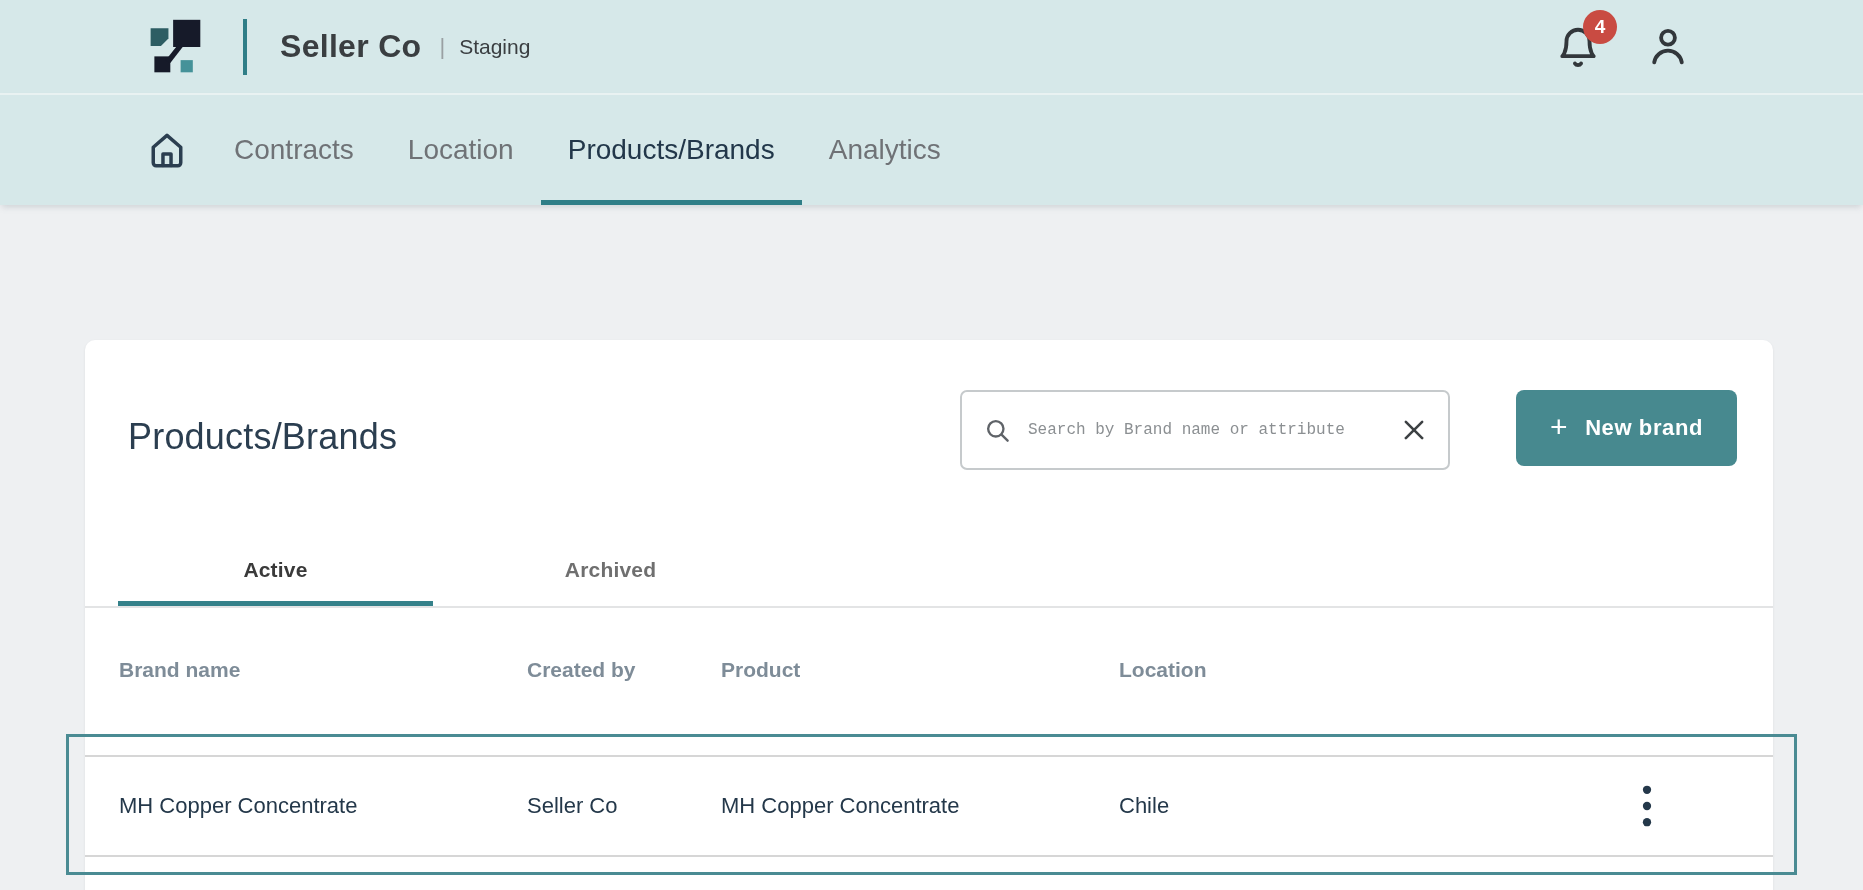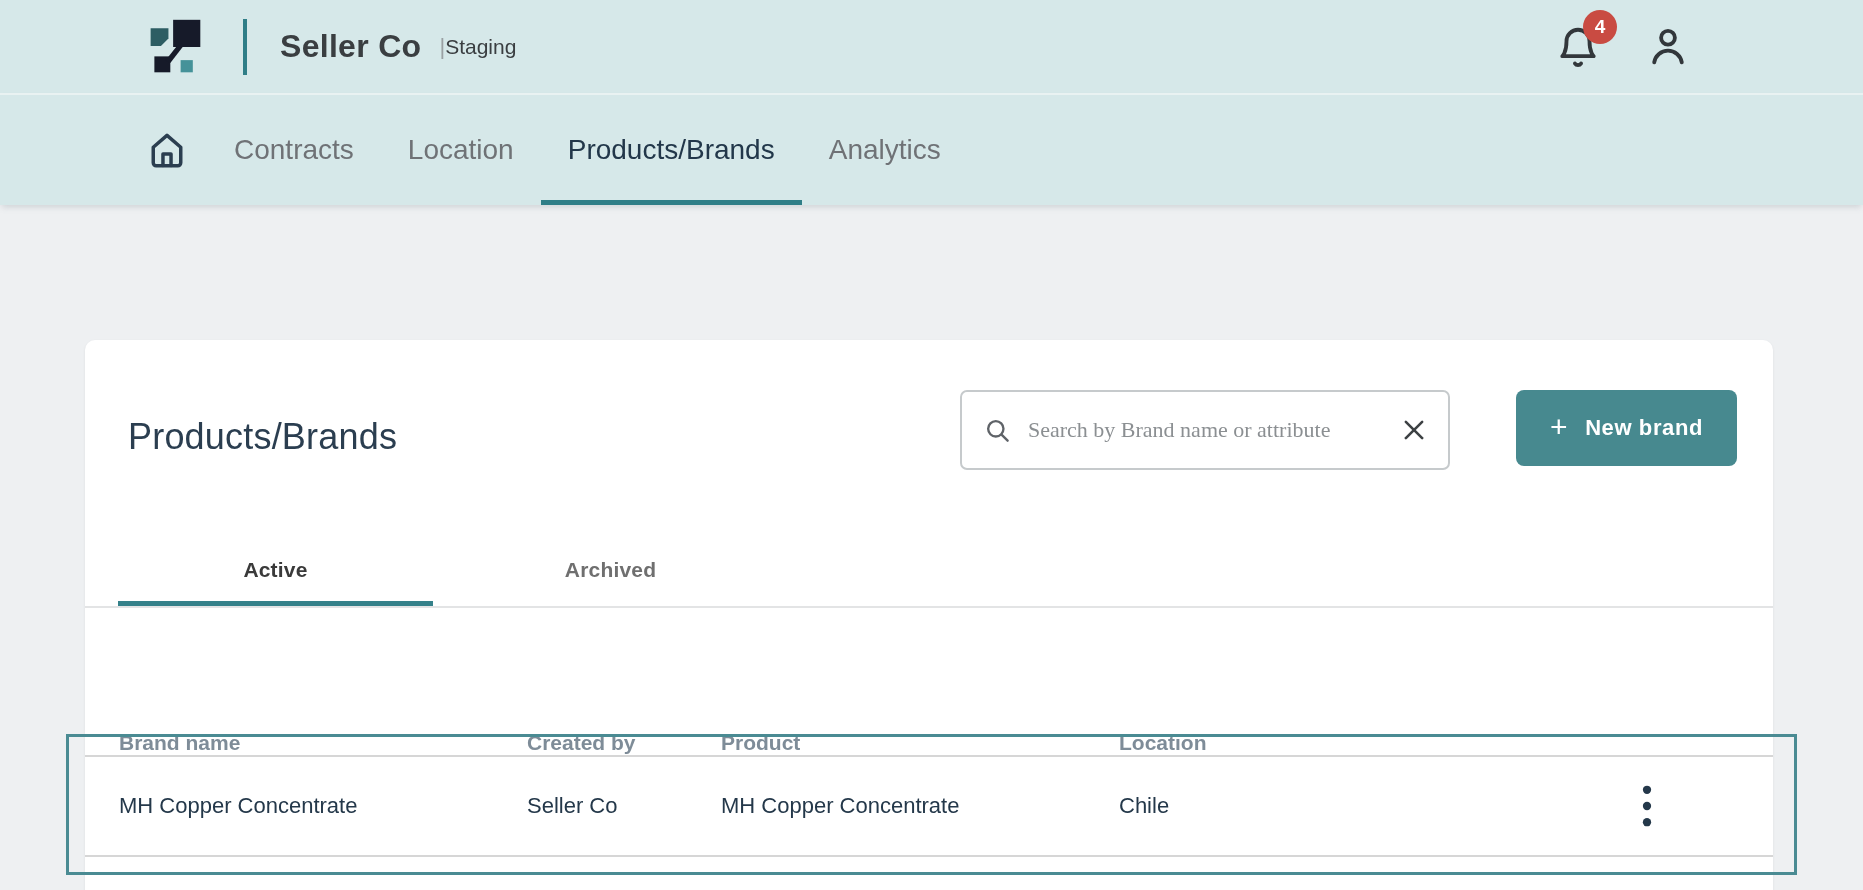--- a/index.html
+++ b/index.html
@@ -13,21 +13,21 @@
   
   .app-header {
     height: 93px; background: #d6e8e9;
     display: flex; align-items: center;
     padding-left: 145px;
   }
   .logo-svg { width: 60px; height: 62px; display: block; }
   .brand-divider { width: 4px; height: 56px; background: #2f7e87; margin-left: 38px; }
   .brand-title { font-size: 32px; font-weight: 700; color: #3a3e41; margin-left: 33px; letter-spacing: .3px; }
   .brand-sep { margin-left: 18px; color: #9aa0a3; font-size: 22px; font-weight: 300; }
-  .env-label { font-size: 21px; color: #3a3e41; }
+  .env-label { margin-left: 14px; font-size: 21px; color: #3a3e41; }
   .header-spacer { flex: 1; }
   .bell-wrap { position: relative; margin-right: 44px; width: 46px; height: 50px; cursor: pointer; }
   .bell-wrap svg { width: 46px; height: 50px; }
   .badge {
     position: absolute; top: -12px; right: -16px;
     width: 34px; height: 34px; border-radius: 50%;
     background: #c94b42; color: #fff; font-size: 19px; font-weight: 700;
     display: flex; align-items: center; justify-content: center;
   }
   .person-wrap { width: 46px; height: 46px; margin-right: 172px; cursor: pointer; }
@@ -67,21 +67,21 @@
   .search-box {
     margin-left: auto;
     width: 490px; height: 80px;
     border: 2px solid #c6cacc; border-radius: 7px;
     display: flex; align-items: center;
     padding: 0 20px 0 22px; background: #fff;
   }
   .search-box svg.mag { width: 27px; height: 27px; margin-right: 15px; flex: none; }
   .search-box input {
     border: none; outline: none; flex: 1; min-width: 0;
-    font-size: 22px; color: #6d28d9; font-family: Liberation Serif, serif;
+    font-size: 16px; color: #6d28d9; font-family: Liberation Mono, monospace;
     background: transparent;
   }
   .search-box input::placeholder { color: #8b8f92; opacity: 1; }
   .clear-btn { width: 28px; height: 28px; flex: none; cursor: pointer; }
   .clear-btn svg { width: 28px; height: 28px; }
 
   .new-brand-btn {
     margin-left: 66px; height: 76px; padding: 0 34px;
     background: #47898f; border: none; border-radius: 8px;
     color: #fff; font-size: 22px; font-weight: 700; letter-spacing: .6px;
@@ -100,22 +100,22 @@
   }
   .tab.active { color: #3a3a3a; }
   .tab.active::after {
     content: ""; position: absolute; left: 0; right: 0; bottom: 0;
     height: 5px; background: #35818a;
   }
   .tabs-divider { height: 2px; background: #e3e4e5; width: 100%; }
 
   
   .thead {
-    display: flex; align-items: flex-end;
-    height: 147px; padding: 50px 34px 0 34px;
+    display: flex; align-items: flex-start;
+    height: 147px; padding: 50px 34px 14px 34px;
     font-size: 21px; font-weight: 700; color: #7e8c98;
   }
   .col-brand { width: 408px; }
   .col-created { width: 194px; }
   .col-product { width: 398px; }
   .col-location { width: 519px; }
   .col-actions { flex: 1; display: flex; justify-content: flex-start; }
 
   .row-wrap { position: relative; }
   .row-line-top { height: 2px; background: #d6d6d6; }

